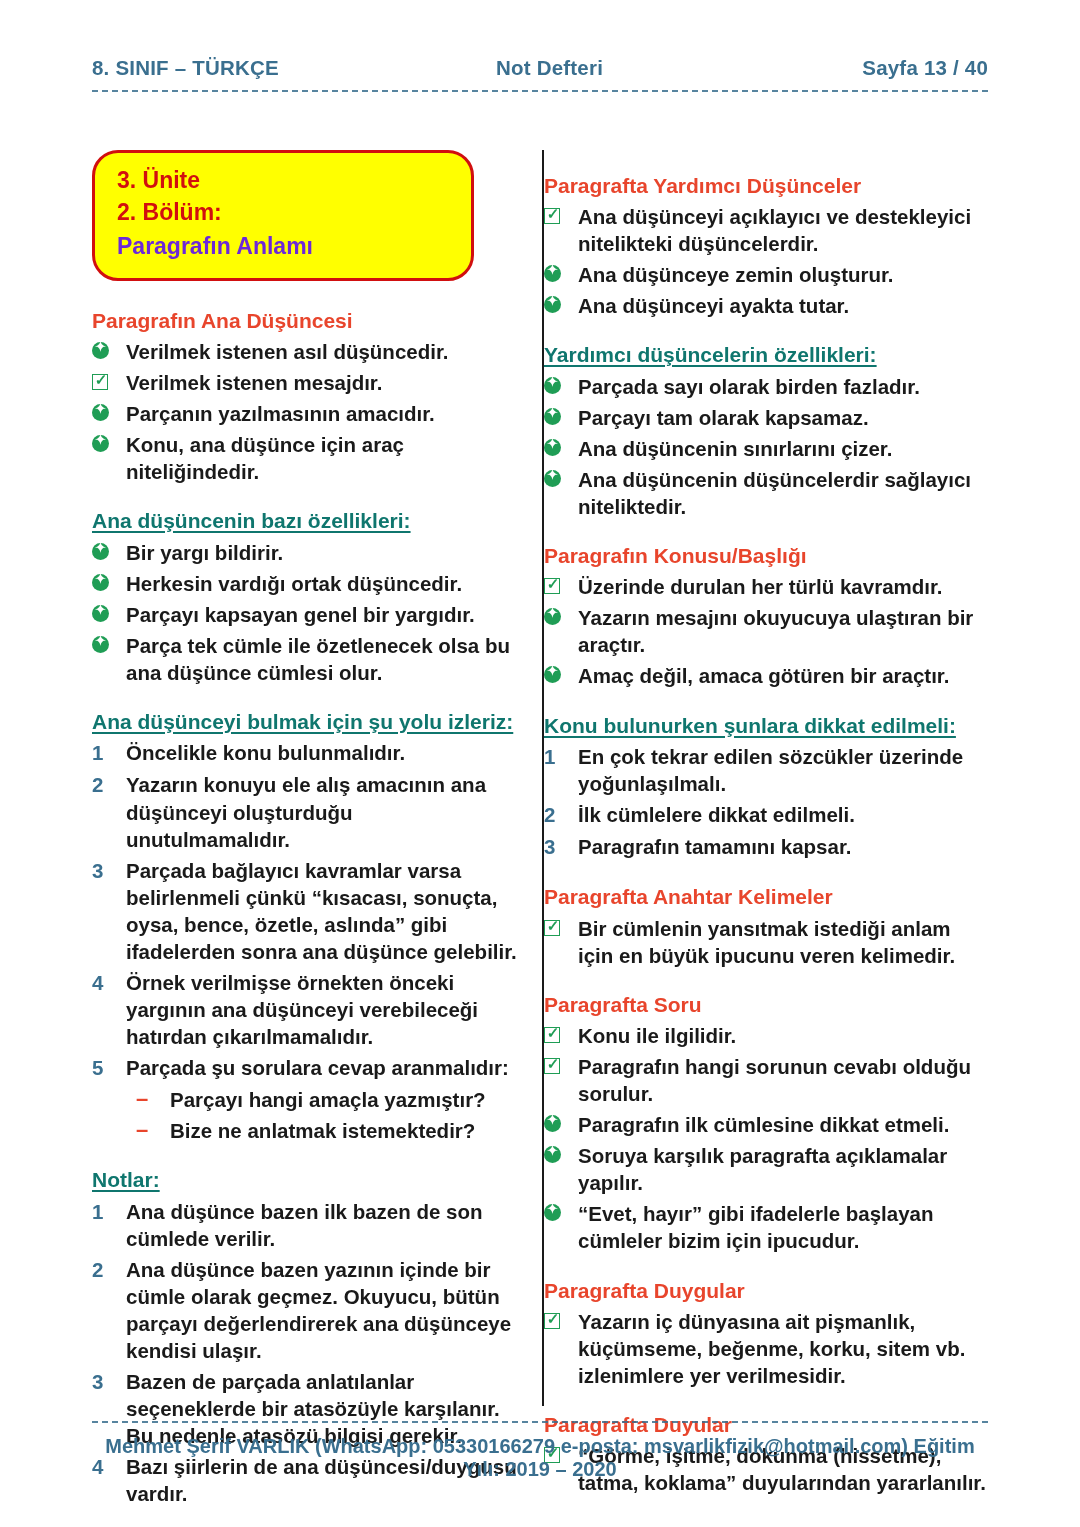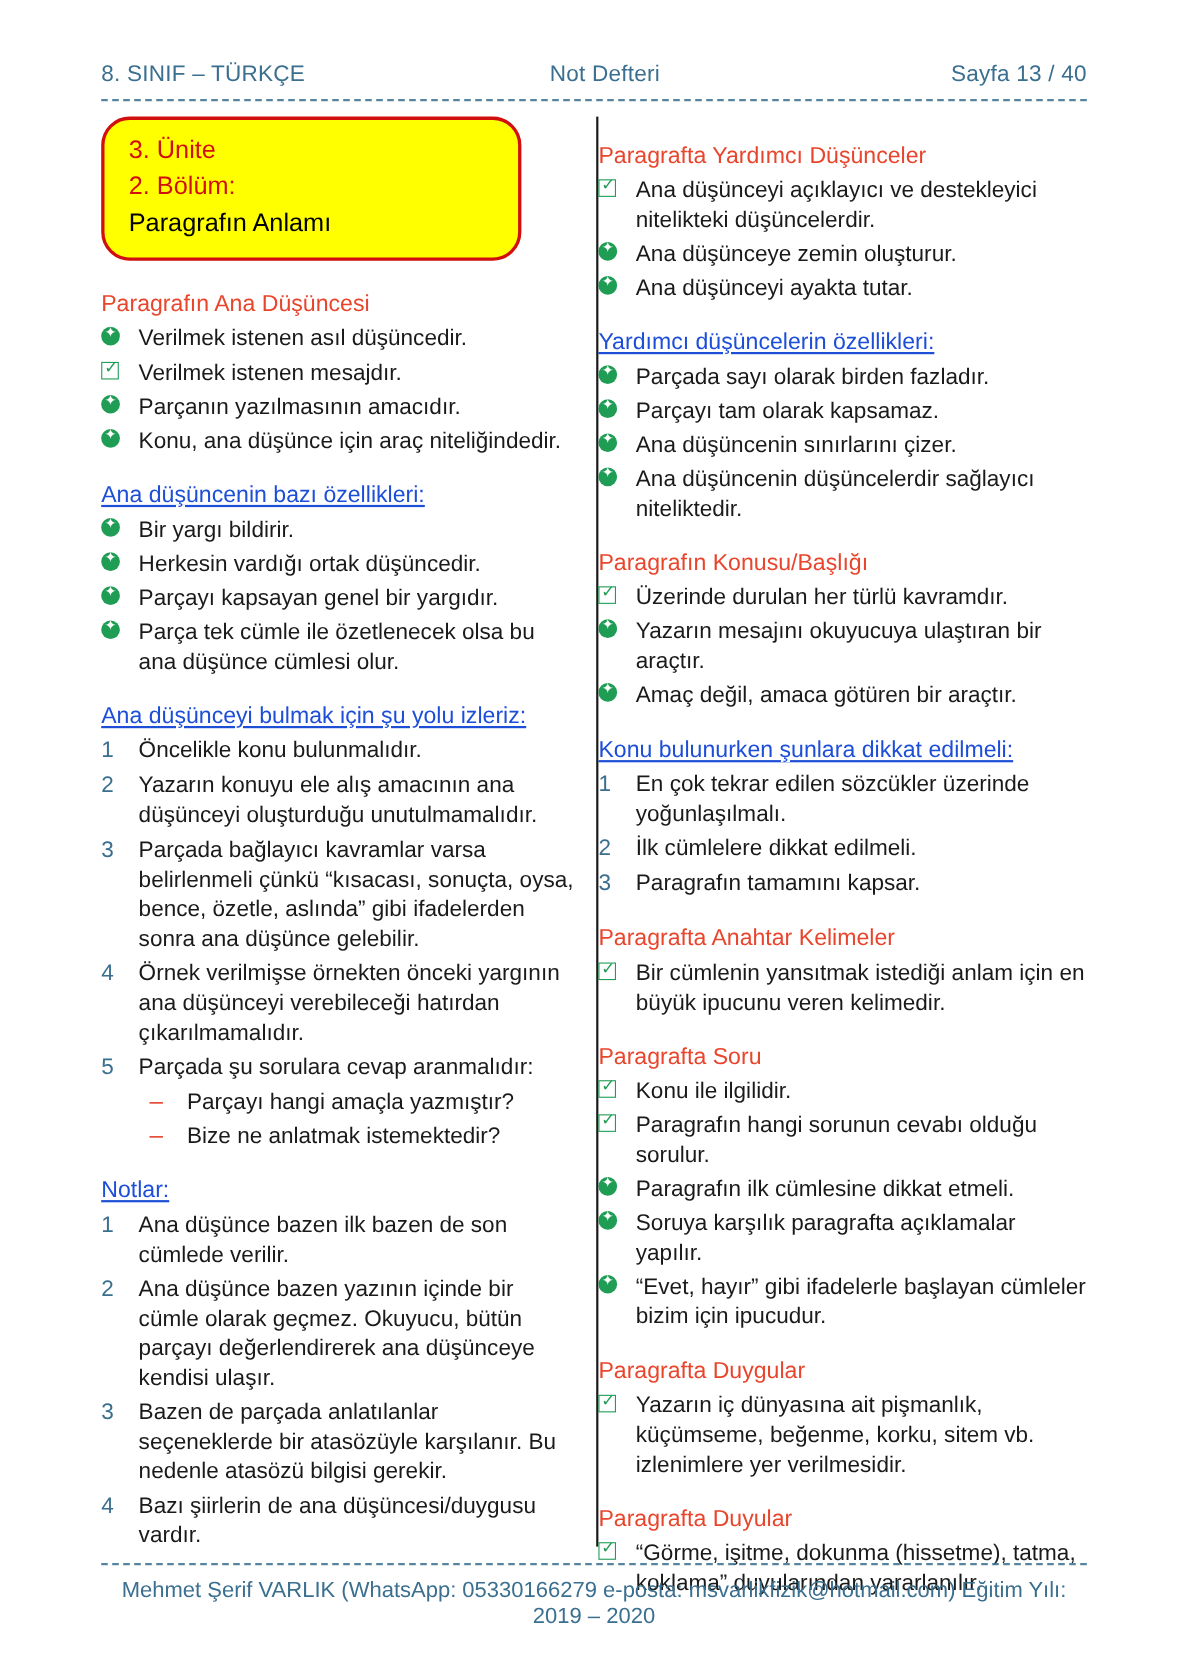--- a/index.html
+++ b/index.html
@@ -14,20 +14,21 @@
     color: #1a1a1a;
     position: relative;
     overflow: hidden;
   }
   .page {
     position: relative;
     width: 1080px;
     height: 1527px;
     box-sizing: border-box;
     padding: 56px 92px 0 92px;
+    font-weight: bold;
   }
   
   .header {
     display: flex;
     align-items: baseline;
     justify-content: space-between;
     font-size: 20.5px;
     color: #3a6f8f;
     letter-spacing: 0.2px;
   }
@@ -41,20 +42,21 @@
     opacity: .85;
   }
   
   .columns {
     display: flex;
     margin-top: 14px;
     height: 1300px;
   }
   .col {
     box-sizing: border-box;
+    margin-top: 44px;
   }
   .col-left {
     width: 452px;
     padding-right: 20px;
     border-right: 2.5px solid #1a1a1a;
   }
   .col-right {
     width: 444px;
   }
   
@@ -65,34 +67,34 @@
     padding: 12px 22px 14px 22px;
     width: 382px;
     box-sizing: border-box;
   }
   .titlebox .t1, .titlebox .t2 {
     color: #d10f0f;
     font-size: 23px;
     line-height: 1.38;
   }
   .titlebox .t3 {
-    color: #000000;
+    color: #6d28d9;
     font-size: 23px;
     line-height: 1.45;
     margin-top: 2px;
   }
   
   .h-red {
     color: #e8452c;
     font-size: 21px;
     margin: 22px 0 2px 0;
     line-height: 1.3;
   }
   .h-green {
-    color: #1d4ed8;
+    color: #0f766e;
     font-size: 21px;
     margin: 22px 0 2px 0;
     line-height: 1.3;
     text-decoration: underline;
     text-underline-offset: 3px;
   }
   .first-h { margin-top: 26px; }
   
   ul.list, ol.list {
     list-style: none;

